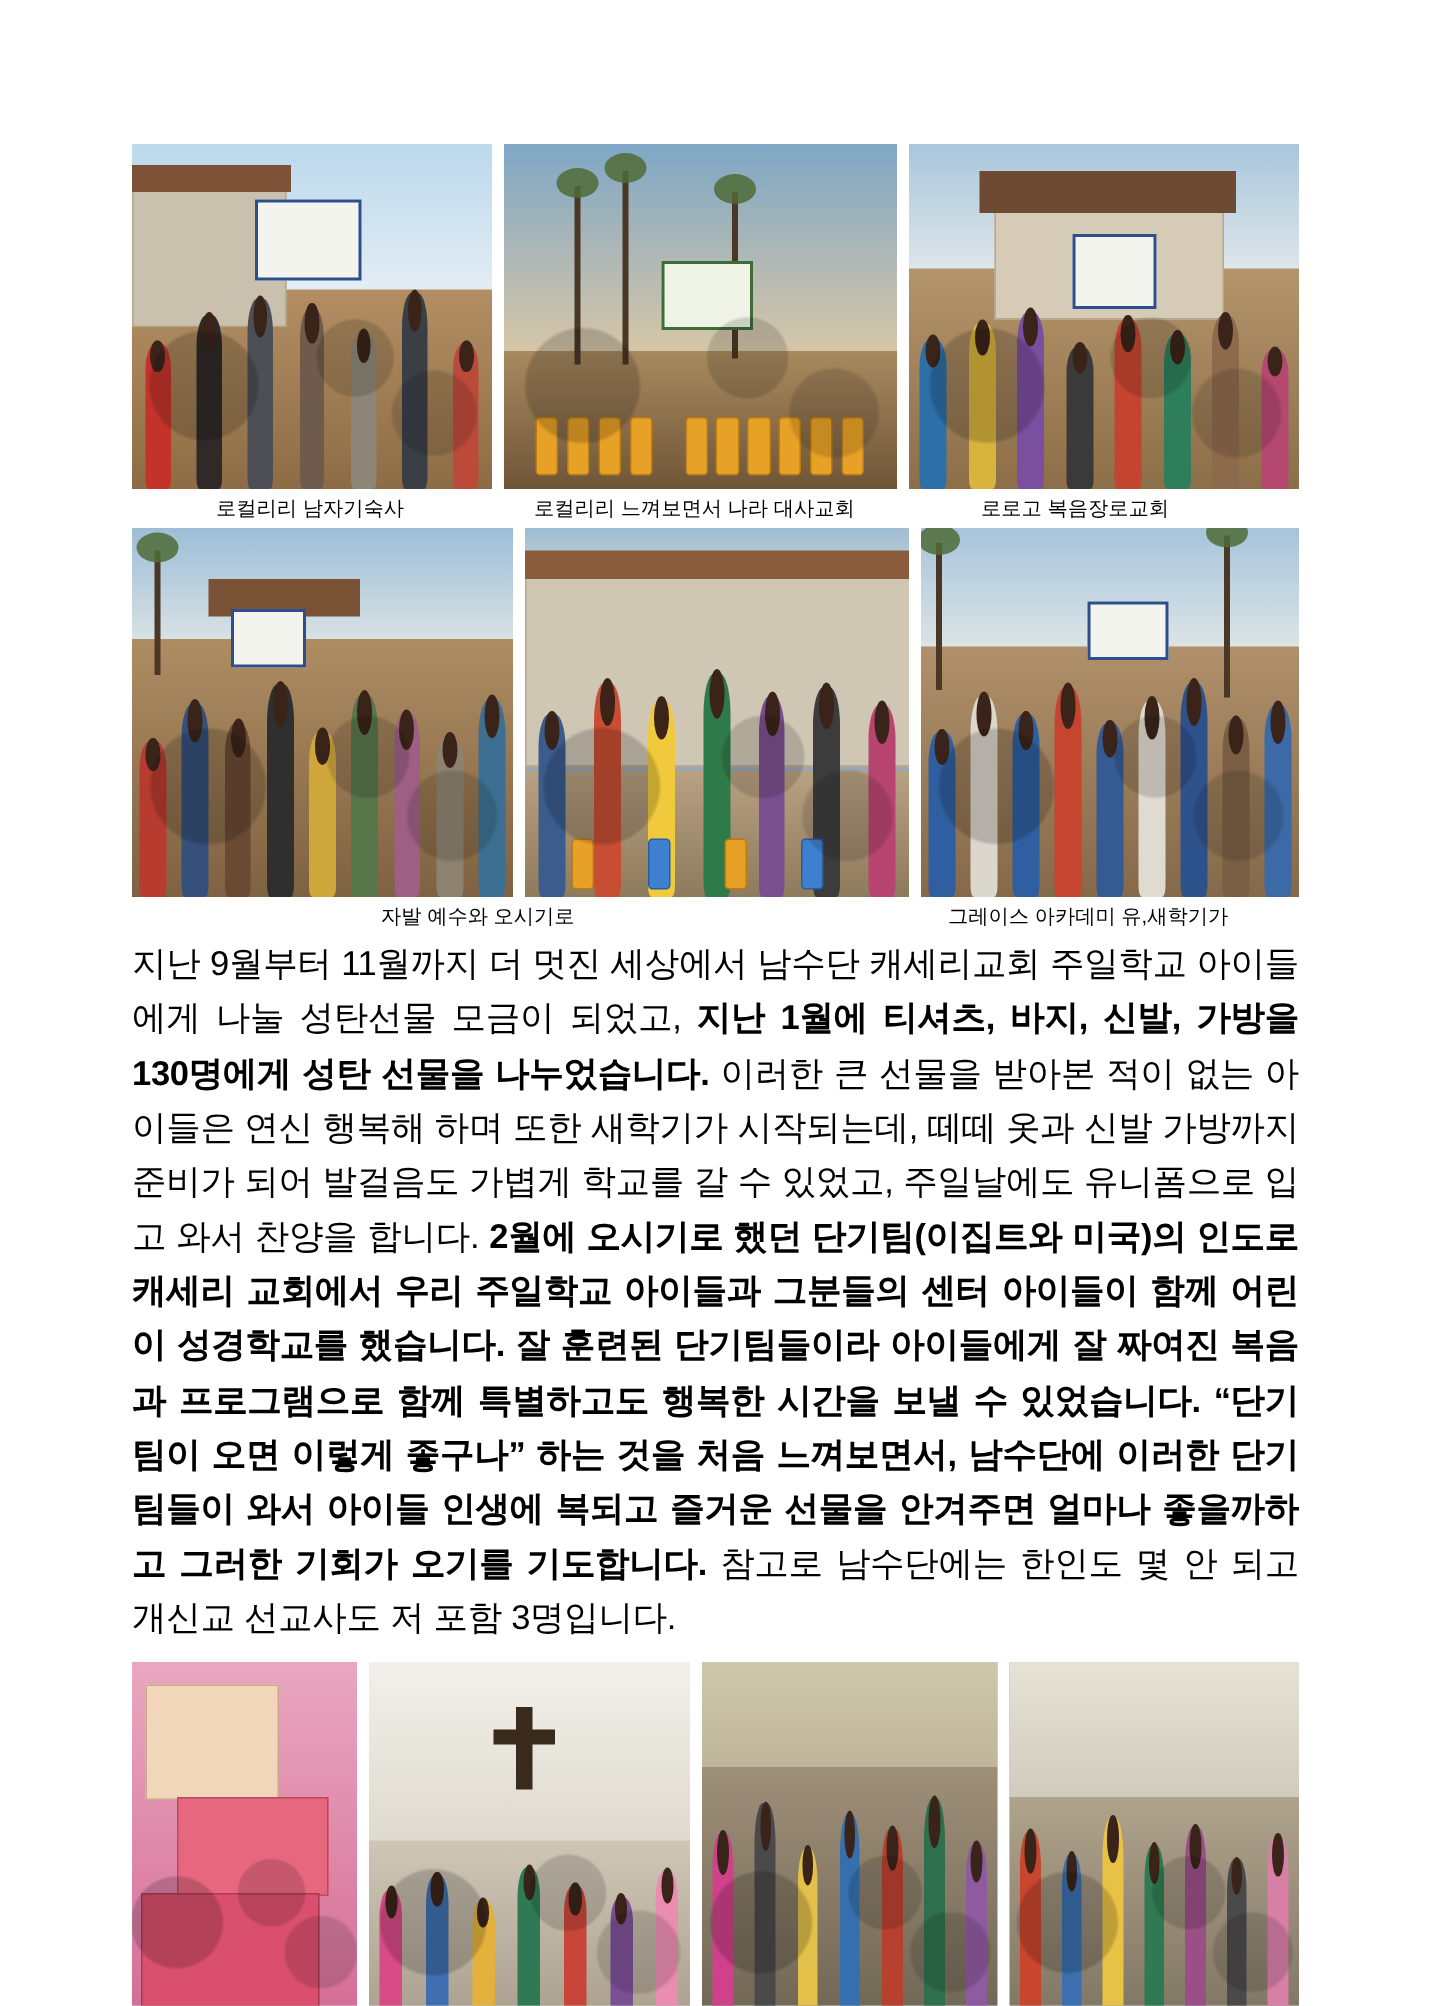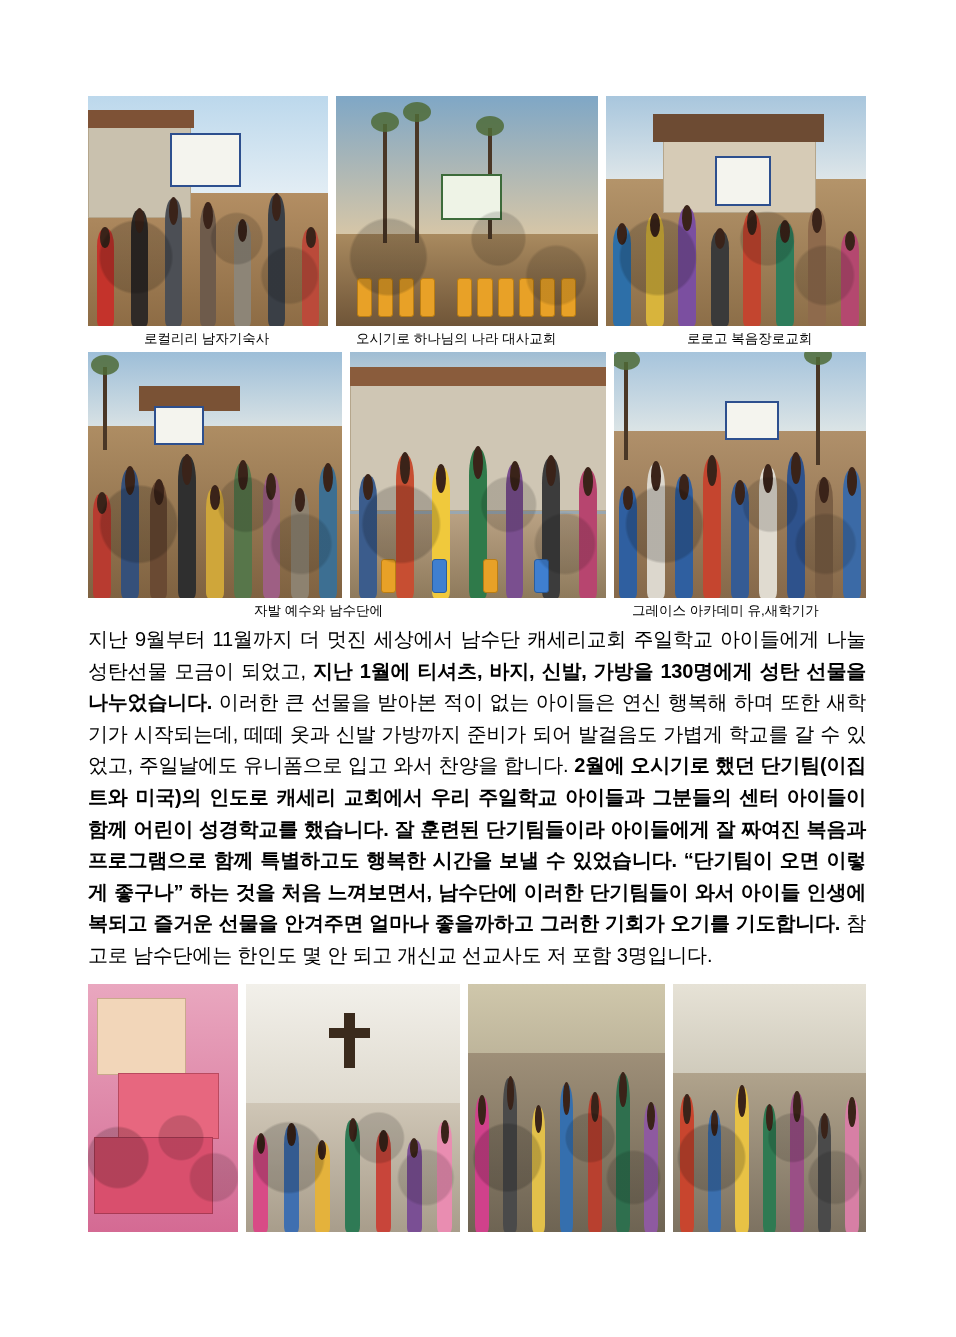--- a/index.html
+++ b/index.html
@@ -133,21 +133,21 @@
 
   
   .headline {
     color: #d40f0f;
     font-weight: bold;
     font-size: 19px;
     margin: 4px 0 4px 0;
     letter-spacing: -0.3px;
   }
   .body-text {
-    font-size: 20px;
+    font-size: 23px;
     line-height: 1.58;
     text-align: justify;
     text-justify: inter-character;
     letter-spacing: -0.2px;
   }
   .body-text b { font-weight: bold; }
 
   .bottom-caption {
     position: relative;
     height: 26px;
@@ -214,22 +214,22 @@
           <div class="fig" style="height:80%;background:#2e7d5b"></div>
           <div class="fig" style="height:90%;background:#8e6a4c"></div>
           <div class="fig" style="height:72%;background:#b4486f"></div>
         </div>
         <div class="grain"></div>
       </div>
     </div>
 
     <div class="caption-row">
       <span class="caption" style="left:56px;">로컬리리 남자기숙사</span>
-      <span class="caption" style="left:268px;">오시기로 하나님의 나라 대사교회</span>
-      <span class="caption" style="left:599px;">로로고 복음장로교회</span>
+      <span class="caption" style="left:268px;">로컬리리 느껴보면서 나라 대사교회</span>
+      <span class="caption" style="left:566px;">로로고 복음장로교회</span>
     </div>
 
     <div class="photo-row" style="height:246px;">
       <div class="photo" style="width:254px;height:246px;">
         <div class="sky" style="height:34%; background:linear-gradient(#9dbed8,#dfe6e6);"></div>
         <div class="ground" style="height:70%; background:linear-gradient(#ae8d63,#7f6241);"></div>
         <div class="roof" style="left:20%;top:14%;width:40%;height:10%;background:#7a5235;"></div>
         <div class="sign" style="left:26%;top:22%;width:18%;height:14%;"></div>
         <div class="tree" style="left:6%;top:6%;height:34%"></div>
         <div class="crowd" style="height:64%;">
@@ -282,21 +282,21 @@
           <div class="fig" style="height:86%;background:#e0dbd0"></div>
           <div class="fig" style="height:94%;background:#2e528c"></div>
           <div class="fig" style="height:78%;background:#7a5e44"></div>
           <div class="fig" style="height:84%;background:#3b6aa6"></div>
         </div>
         <div class="grain"></div>
       </div>
     </div>
 
     <div class="caption-row">
-      <span class="caption" style="left:166px;">자발 예수와 남수단에</span>
+      <span class="caption" style="left:166px;">자발 예수와 오시기로</span>
       <span class="caption" style="left:544px;">그레이스 아카데미 유,새학기가</span>
     </div>
 
     <div class="body-text" id="article-body"><span>지난 9월부터 11월까지 더 멋진 세상에서 남수단 캐세리교회 주일학교 아이들에게 나눌 성탄선물 모금이 되었고, </span><b>지난 1월에 티셔츠, 바지, 신발, 가방을 130명에게 성탄 선물을 나누었습니다.</b><span> 이러한 큰 선물을 받아본 적이 없는 아이들은 연신 행복해 하며 또한 새학기가 시작되는데, 떼떼 옷과 신발 가방까지 준비가 되어 발걸음도 가볍게 학교를 갈 수 있었고, 주일날에도 유니폼으로 입고 와서 찬양을 합니다. </span><b>2월에 오시기로 했던 단기팀(이집트와 미국)의 인도로 캐세리 교회에서 우리 주일학교 아이들과 그분들의 센터 아이들이 함께 어린이 성경학교를 했습니다. 잘 훈련된 단기팀들이라 아이들에게 잘 짜여진 복음과 프로그램으로 함께 특별하고도 행복한 시간을 보낼 수 있었습니다. “단기팀이 오면 이렇게 좋구나” 하는 것을 처음 느껴보면서, 남수단에 이러한 단기팀들이 와서 아이들 인생에 복되고 즐거운 선물을 안겨주면 얼마나 좋을까하고 그러한 기회가 오기를 기도합니다.</b><span> 참고로 남수단에는 한인도 몇 안 되고 개신교 선교사도 저 포함 3명입니다.</span></div>
 
     <div class="photo-row" style="height:248px;margin-top:12px;">
       <div class="photo" style="width:152px;height:248px;">
         <div class="sky" style="height:100%;background:linear-gradient(#e9a7bf,#d46a93);"></div>
         <div class="building" style="left:6%;top:6%;width:58%;height:30%;background:#f2d6b9;border-color:#c9a98c;"></div>
         <div class="building" style="left:20%;top:36%;width:66%;height:26%;background:#e7677f;border-color:#b94a5f;"></div>

